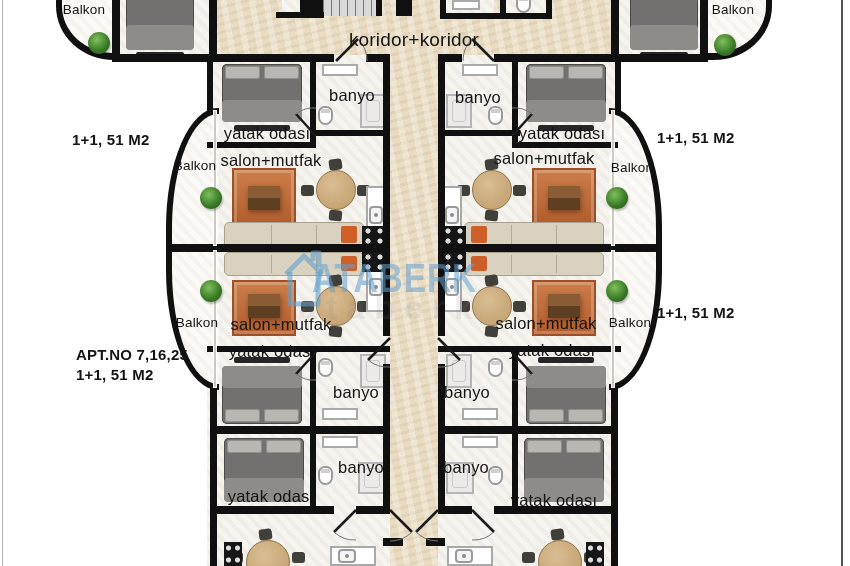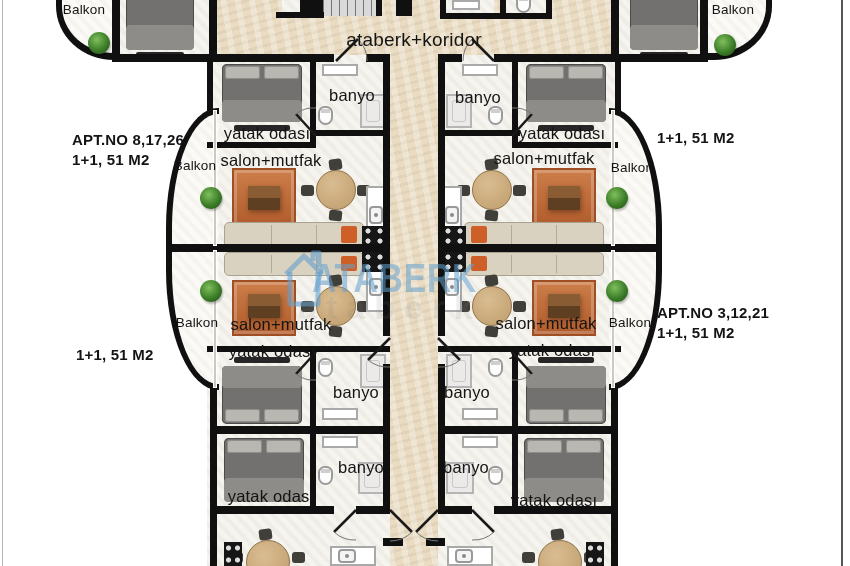--- a/index.html
+++ b/index.html
@@ -309,21 +309,21 @@
         <path d="M416 532 A31 31 0 0 0 438 541"></path>
       <path d="M334 532 A30 30 0 0 0 356 540"></path>
         <path d="M494 532 A30 30 0 0 1 472 540"></path>
       <path d="M296 374 A28 28 0 0 0 316 380"></path>
         <path d="M532 374 A28 28 0 0 1 512 380"></path>
       <path d="M296 114 A28 28 0 0 1 316 108"></path>
         <path d="M532 114 A28 28 0 0 0 512 108"></path>
     </g>
   </svg>
 
-  <div class="lb big" style="left:414px;top:40px">ataberk+koridor</div>
+  <div class="lb big" style="left:414px;top:40px">koridor+koridor</div>
 
   <div class="lb" style="left:352px;top:95px">banyo</div>
   <div class="lb" style="left:478px;top:97px">banyo</div>
   <div class="lb" style="left:356px;top:392px">banyo</div>
   <div class="lb" style="left:467px;top:392px">banyo</div>
   <div class="lb" style="left:361px;top:467px">banyo</div>
   <div class="lb" style="left:466px;top:467px">banyo</div>
 
   <div class="lb" style="left:267px;top:133px">yatak odası</div>
   <div class="lb" style="left:562px;top:133px">yatak odası</div>
@@ -338,31 +338,30 @@
   <div class="lb" style="left:546px;top:323px">salon+mutfak</div>
 
   <div class="lb small" style="left:84px;top:9px">Balkon</div>
   <div class="lb small" style="left:733px;top:9px">Balkon</div>
   <div class="lb small" style="left:195px;top:165px">Balkon</div>
   <div class="lb small" style="left:632px;top:167px">Balkon</div>
   <div class="lb small" style="left:197px;top:322px">Balkon</div>
   <div class="lb small" style="left:630px;top:322px">Balkon</div>
 
   <div class="apt" style="left:72px;top:130px">
-    <div>APT.NO 8,17,26</div>
     <div>1+1, 51 M2</div>
   </div>
   <div class="apt" style="left:657px;top:128px">
     <div>1+1, 51 M2</div>
   </div>
   <div class="apt" style="left:76px;top:345px">
+    <div>APT.NO 7,16,25</div>
     <div>1+1, 51 M2</div>
   </div>
   <div class="apt" style="left:657px;top:303px">
-    <div>APT.NO 3,12,21</div>
     <div>1+1, 51 M2</div>
   </div>
 
   <svg class="wm-house" style="left:282px;top:248px" width="44" height="62" viewBox="0 0 44 62">
     <g stroke="rgba(100,160,205,.6)" stroke-width="5" fill="none" stroke-linejoin="round">
       <path d="M4 26 L22 8 L40 26"></path>
       <path d="M31 13 L31 5 L37 5 L37 19"></path>
       <path d="M8 24 L8 56 L36 56 L36 24"></path>
     </g>
   </svg>

